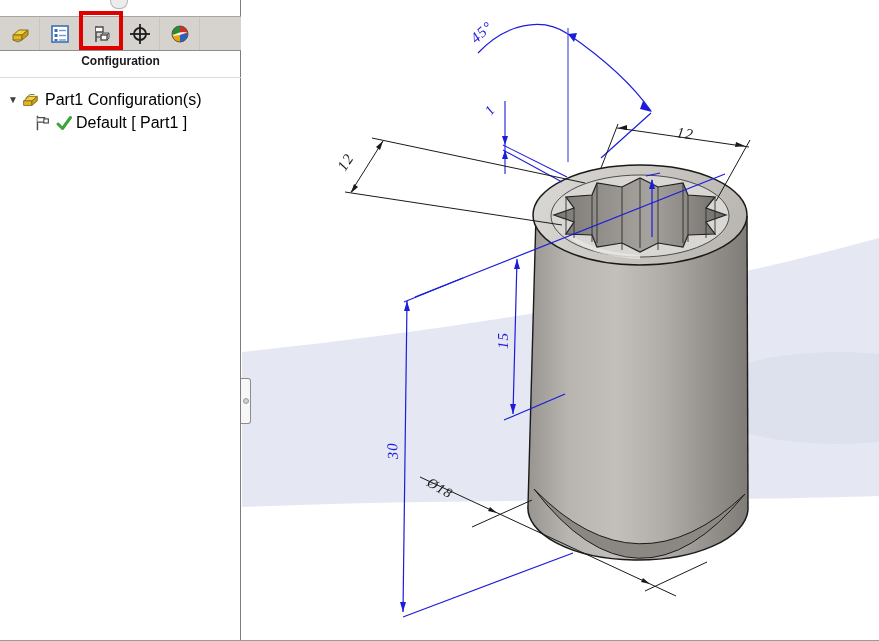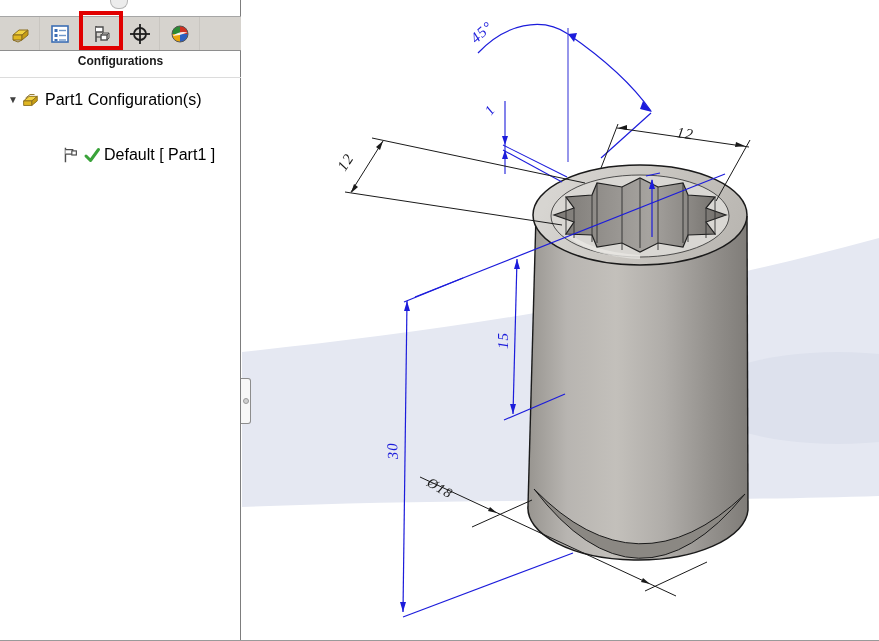--- a/index.html
+++ b/index.html
@@ -37,21 +37,21 @@
     font-size:12px;font-weight:bold;color:#1a1a1a;
   }
   .panel-divider{
     position:absolute;left:0;top:77px;width:241px;height:1px;background:#dcdcdc;
   }
   .tree{position:absolute;left:0;top:88px;width:241px;}
   .tree-row{display:flex;align-items:center;height:23px;cursor:default;}
   .tree-row .arrow{width:14px;margin-left:6px;font-size:10px;color:#3f3f3f;text-align:center;}
   .tree-row .ticon{margin-right:5px;display:flex;align-items:center;}
   .tree-label{font-size:16px;color:#000;white-space:nowrap;}
-  .tree-row.child{padding-left:60px;margin-top:32px;}
+  .tree-row.child{padding-left:32px;}
   .tree-row.child .ticon{margin-right:3px;}
   
   .splitter-handle{
     position:absolute;left:241px;top:378px;width:9px;height:44px;
     background:#f7f7f7;border:1px solid #8d8d8d;border-left:none;
     border-radius:0 3px 3px 0;z-index:5;display:flex;align-items:center;justify-content:center;
     cursor:pointer;
   }
   .splitter-handle .dot{
     width:6px;height:6px;border-radius:50%;
@@ -120,21 +120,21 @@
         <path d="M19 11 A8 8 0 0 1 11 19 L11 11 Z" fill="#2b5fc0"></path>
         <path d="M11 19 A8 8 0 0 1 3 11 L11 11 Z" fill="#e8a60c"></path>
         <path d="M3 11 A8 8 0 0 1 11 3 L11 11 Z" fill="#2d8a34"></path>
         <path d="M3.5 13 Q11 7.5 18.5 9.5 Q11 12.5 3.5 13 Z" fill="#ffffff" opacity="0.9"></path>
         <circle cx="11" cy="11" r="8" fill="none" stroke="#555" stroke-width="1"></circle>
       </svg>
     </div>
   </div>
   <div class="red-highlight"></div>
 
-  <div class="panel-header">Configurations</div>
+  <div class="panel-header">Configuration</div>
   <div class="panel-divider"></div>
 
   <div class="tree">
     <div class="tree-row">
       <span class="arrow">▼</span>
       <span class="ticon">
         <svg width="20" height="20" viewBox="0 0 22 22">
           <path d="M4 12 L10 7 L19 7 L13 12 Z" fill="#f2d341" stroke="#8a6d1f" stroke-width="1"></path>
           <path d="M4 12 L13 12 L13 17 L4 17 Z" fill="#e0b722" stroke="#8a6d1f" stroke-width="1"></path>
           <path d="M13 12 L19 7 L19 12 L13 17 Z" fill="#c79e14" stroke="#8a6d1f" stroke-width="1"></path>

